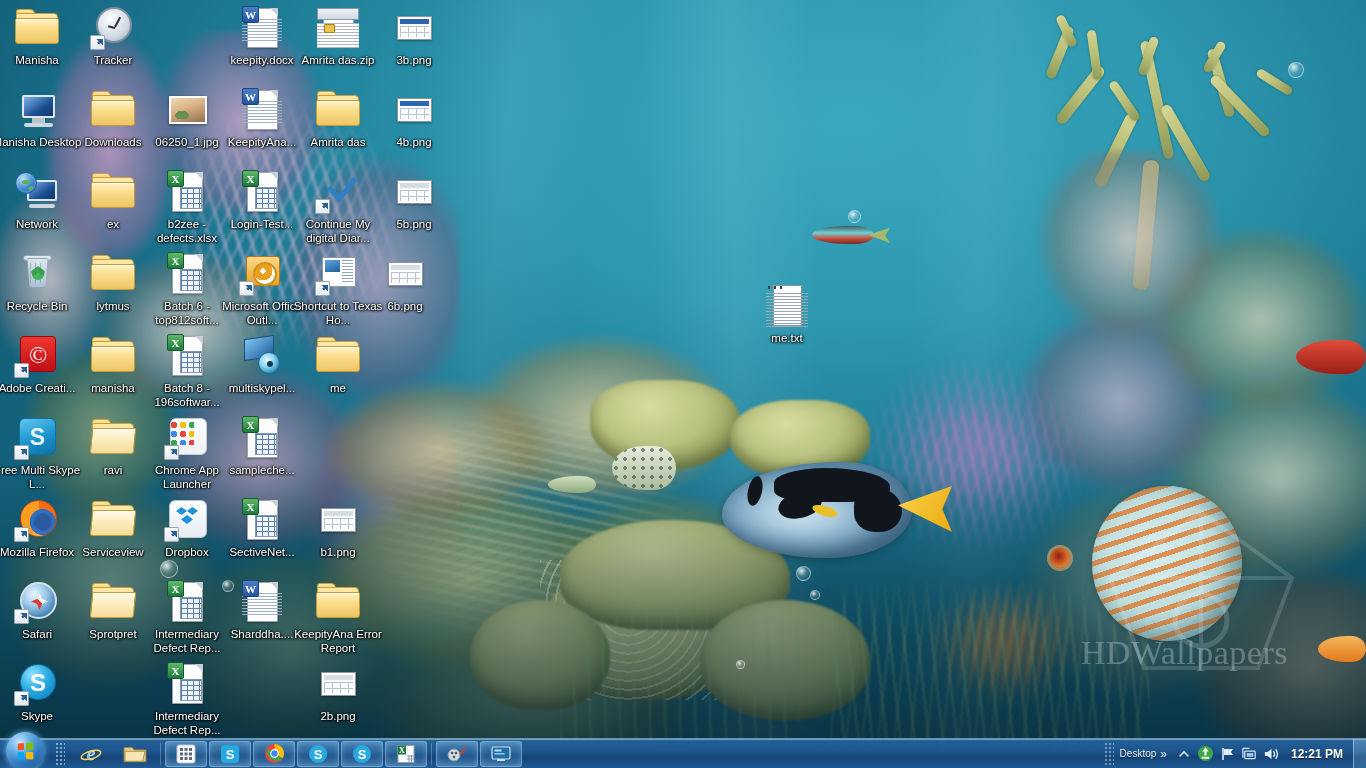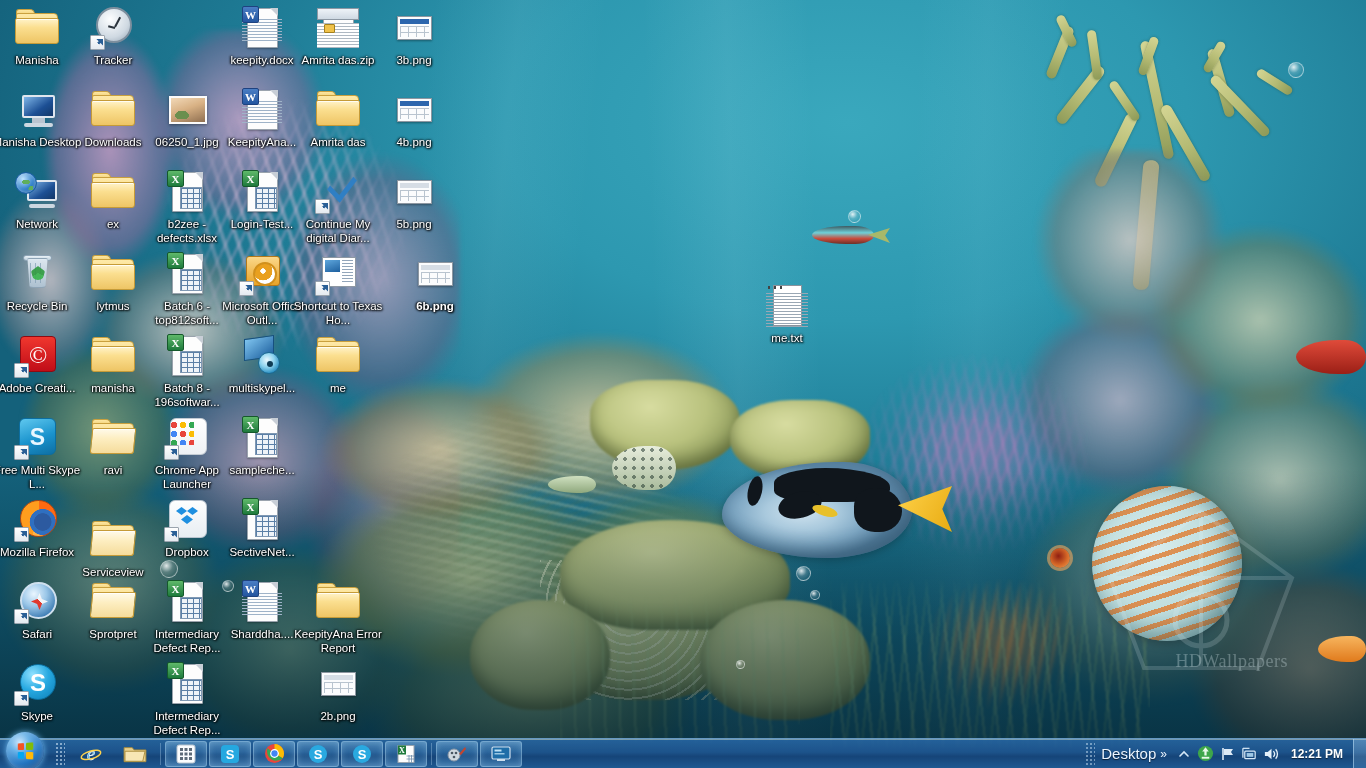--- a/index.html
+++ b/index.html
@@ -215,21 +215,21 @@
     border:1px solid rgba(255,255,255,.45);
   }
 
   
   .wmark {
     position:absolute; right:70px; bottom:95px; width:190px; height:165px;
     opacity:.17; pointer-events:none;
   }
   .wmark-text {
     position:absolute; right:78px; bottom:96px;
-    font-size:18px; letter-spacing:.5px; color:rgba(230,244,248,.30);
+    font-size:34px; letter-spacing:.5px; color:rgba(230,244,248,.30);
     font-family:"Liberation Serif", serif; pointer-events:none; white-space:nowrap;
   }
 
   
   #icon-layer { position:absolute; inset:0; }
   .dicon {
     position:absolute; width:98px; text-align:center; cursor:default;
   }
   .dicon .glyph {
     width:48px; height:48px; margin:0 auto 2px; position:relative;
@@ -624,21 +624,21 @@
     border-color:rgba(180,220,245,.45);
     box-shadow:inset 0 0 6px rgba(190,230,255,.25);
   }
   .tb-sep { width:1px; height:22px; background:rgba(180,215,240,.35); margin:0 3px; }
 
   #tray { margin-left:auto; display:flex; align-items:center; height:30px; padding-right:0; }
   .tray-grip {
     width:9px; height:22px; margin-right:6px;
     background:radial-gradient(circle 1px at 1px 1px, rgba(220,240,255,.45) 100%, transparent 0) 0 0/4px 4px;
   }
-  .tray-label { color:#eaf4ff; font-size:15px; text-shadow:0 1px 1px rgba(0,0,0,.6); }
+  .tray-label { color:#eaf4ff; font-size:10px; text-shadow:0 1px 1px rgba(0,0,0,.6); }
   .tray-chev { color:#eaf4ff; font-size:12px; margin:0 6px 0 4px; }
   .tray-ic { width:22px; height:22px; display:flex; align-items:center; justify-content:center; cursor:pointer; }
   .clock-txt {
     color:#ffffff; font-size:12px; padding:0 8px; text-shadow:0 1px 1px rgba(0,0,0,.55);
     white-space:nowrap;
     font-weight:bold;
   }
   #show-desktop {
     width:13px; height:30px; margin-left:2px;
     background:linear-gradient(180deg, rgba(180,220,250,.30), rgba(120,175,220,.18));
@@ -901,21 +901,21 @@
         </div>
         <div class="label">Microsoft Office Outl...</div>
       </div>
       <div class="dicon" style="left: 289px; top: 250px;">
         <div class="glyph">
           <span class="winpane"></span>
           <span class="sc"></span>
         </div>
         <div class="label">Shortcut to Texas Ho...</div>
       </div>
-      <div class="dicon" style="left: 386px; top: 250px; font-weight: bold;">
+      <div class="dicon" style="left: 356px; top: 250px;">
         <div class="glyph">
           <span class="png-thumb"></span>
         </div>
         <div class="label">6b.png</div>
       </div>
       <div class="dicon" style="left: -12px; top: 332px;">
         <div class="glyph">
           <span class="adobe"></span>
           <span class="sc"></span>
         </div>
@@ -983,21 +983,21 @@
         </div>
         <div class="label">sampleche...</div>
       </div>
       <div class="dicon" style="left: -12px; top: 496px;">
         <div class="glyph">
           <span class="ff"></span>
           <span class="sc"></span>
         </div>
         <div class="label">Mozilla Firefox</div>
       </div>
-      <div class="dicon" style="left: 64px; top: 516px; text-align: center;">
+      <div class="dicon" style="left: 64px; top: 496px; text-align: center;">
         <div class="glyph folder-open">
           <span class="folder-tab"></span>
           <span class="folder-back"></span>
           <span class="folder-front"></span>
         </div>
         <div class="label">Serviceview</div>
       </div>
       <div class="dicon" style="left: 138px; top: 496px;">
         <div class="glyph">
           <span class="dbx"></span>
@@ -1008,20 +1008,26 @@
         </div>
         <div class="label">Dropbox</div>
       </div>
       <div class="dicon" style="left: 213px; top: 496px;">
         <div class="glyph">
           <span class="page"></span>
           <span class="badge-x">X</span>
           <span class="xgrid"></span>
         </div>
         <div class="label">SectiveNet...</div>
+      </div>
+      <div class="dicon" style="left: 289px; top: 496px;">
+        <div class="glyph">
+          <span class="png-thumb"></span>
+        </div>
+        <div class="label">b1.png</div>
       </div>
       <div class="dicon" style="left: -12px; top: 578px;">
         <div class="glyph">
           <span class="safari"></span>
           <span class="sc"></span>
         </div>
         <div class="label">Safari</div>
       </div>
       <div class="dicon" style="left: 64px; top: 578px;">
         <div class="glyph folder-open">

